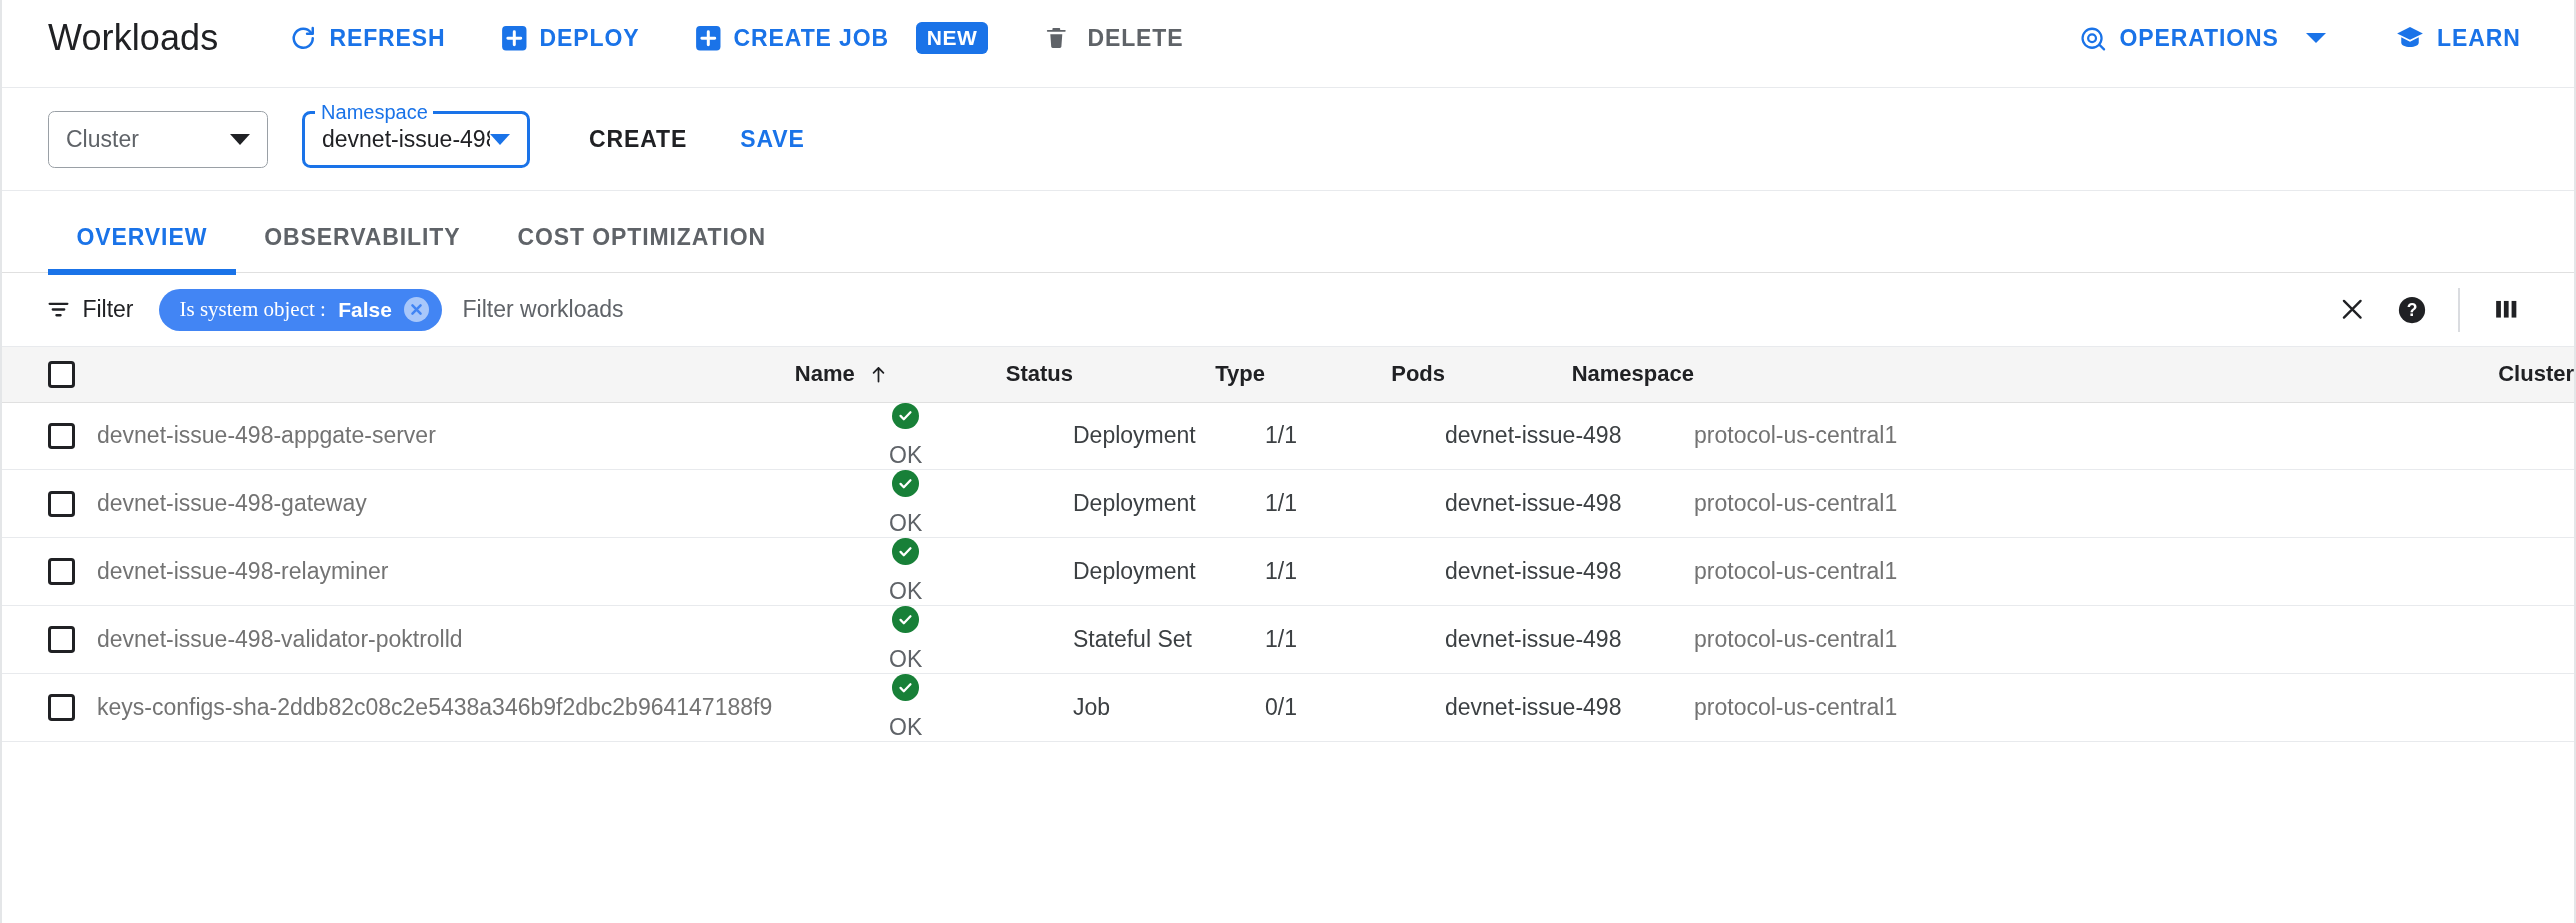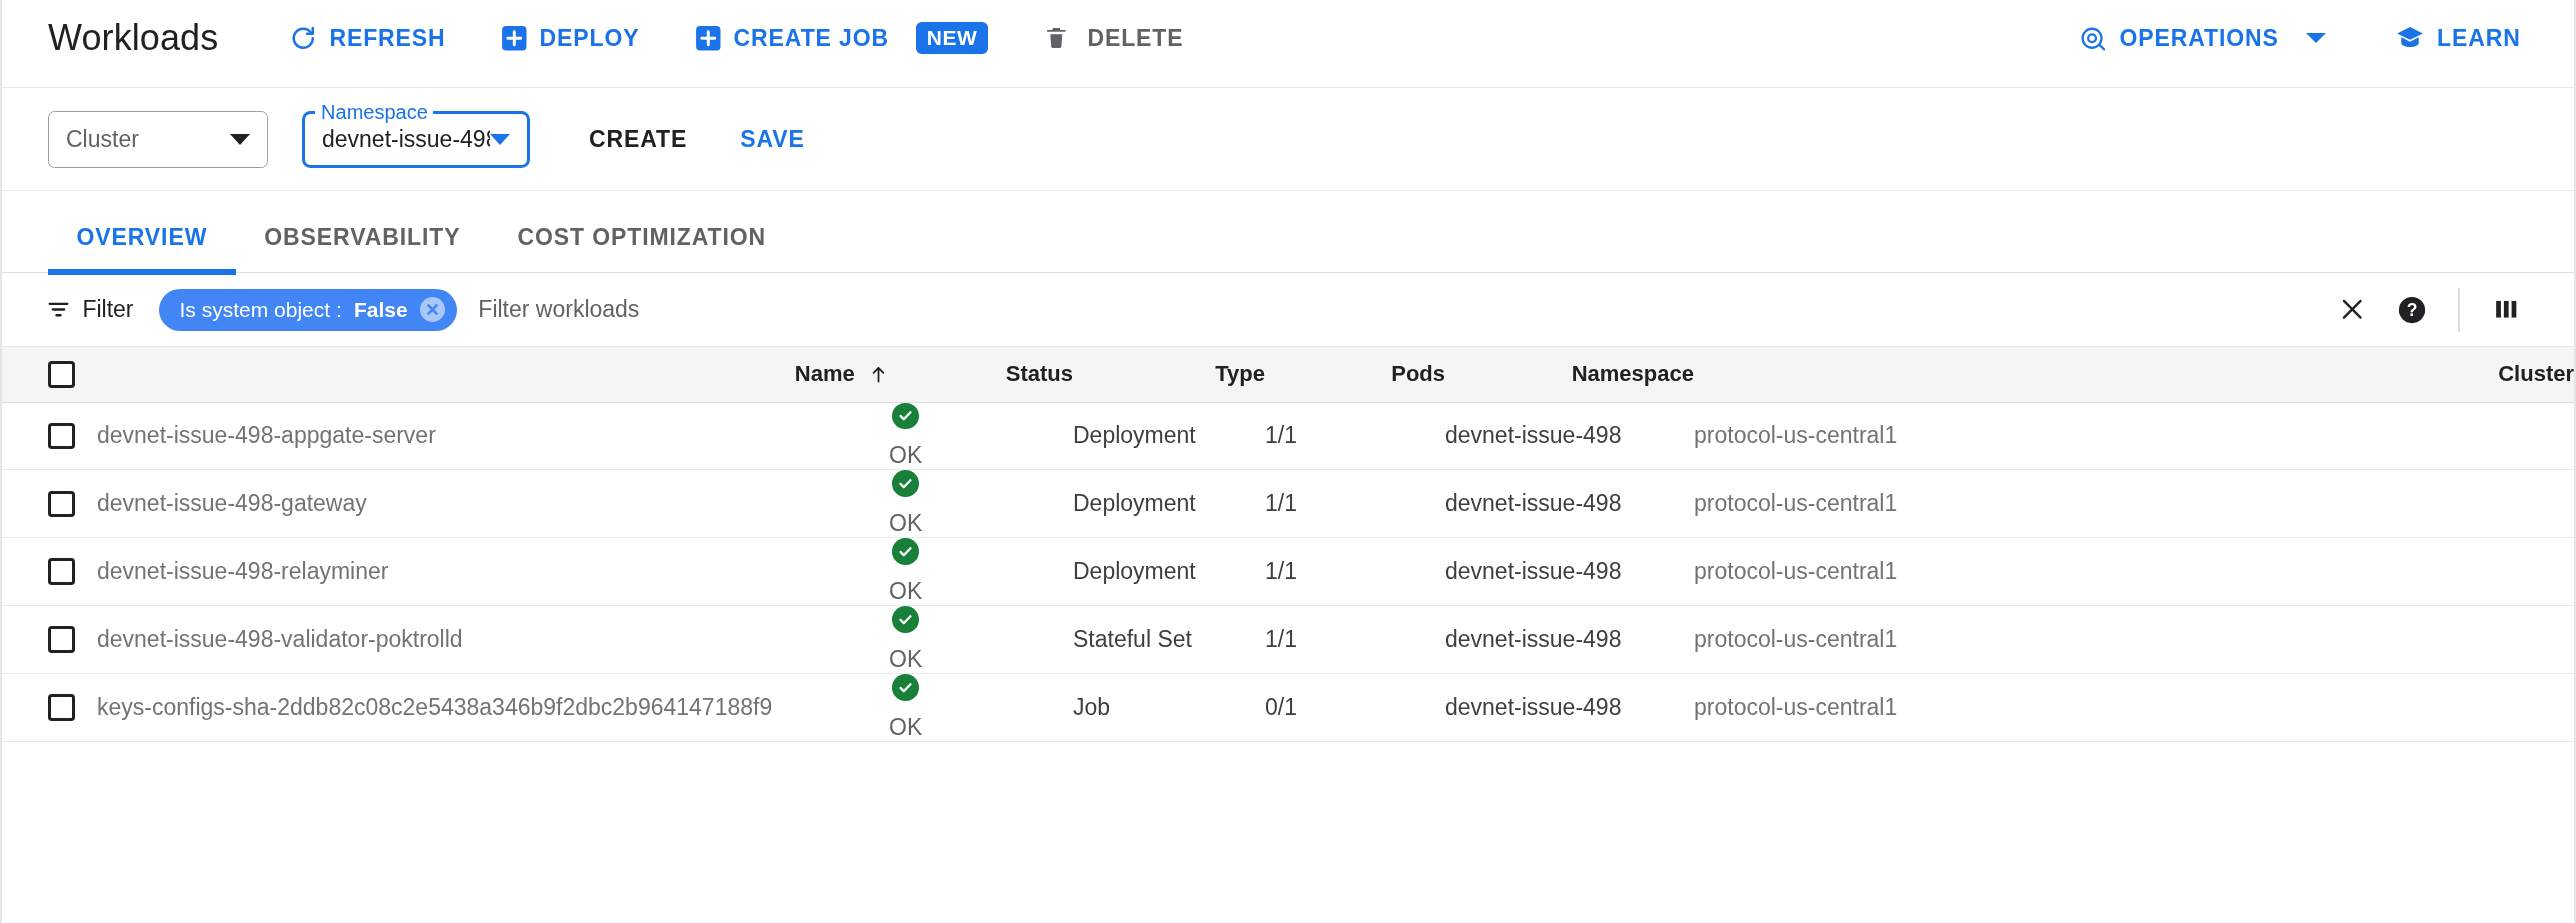--- a/index.html
+++ b/index.html
@@ -210,21 +210,21 @@
     background: #4285f4;
     color: #fff;
     border-radius: 28.5px;
     height: 42px;
     padding: 0 12.3px 0 21px;
     font-size: 21px;
     margin-right: 21px;
     white-space: nowrap;
     cursor: default;
   }
-  .chip .chip-key { font-weight: 400; }
+  .chip .chip-key { font-weight: 400; font-family: Liberation Serif, serif; }
   .chip .chip-val { font-weight: 700; }
   .chip-x {
     width: 25px; height: 25px;
     border-radius: 50%;
     background: #a8c7fa;
     display: inline-flex;
     align-items: center;
     justify-content: center;
     cursor: pointer;
   }

